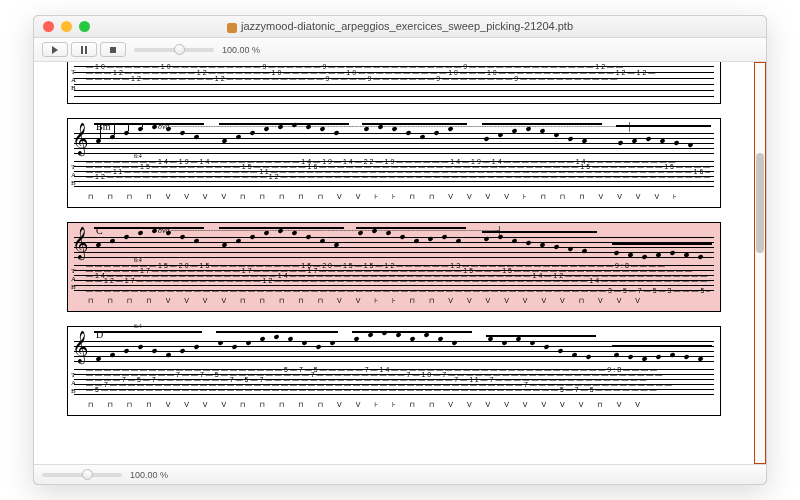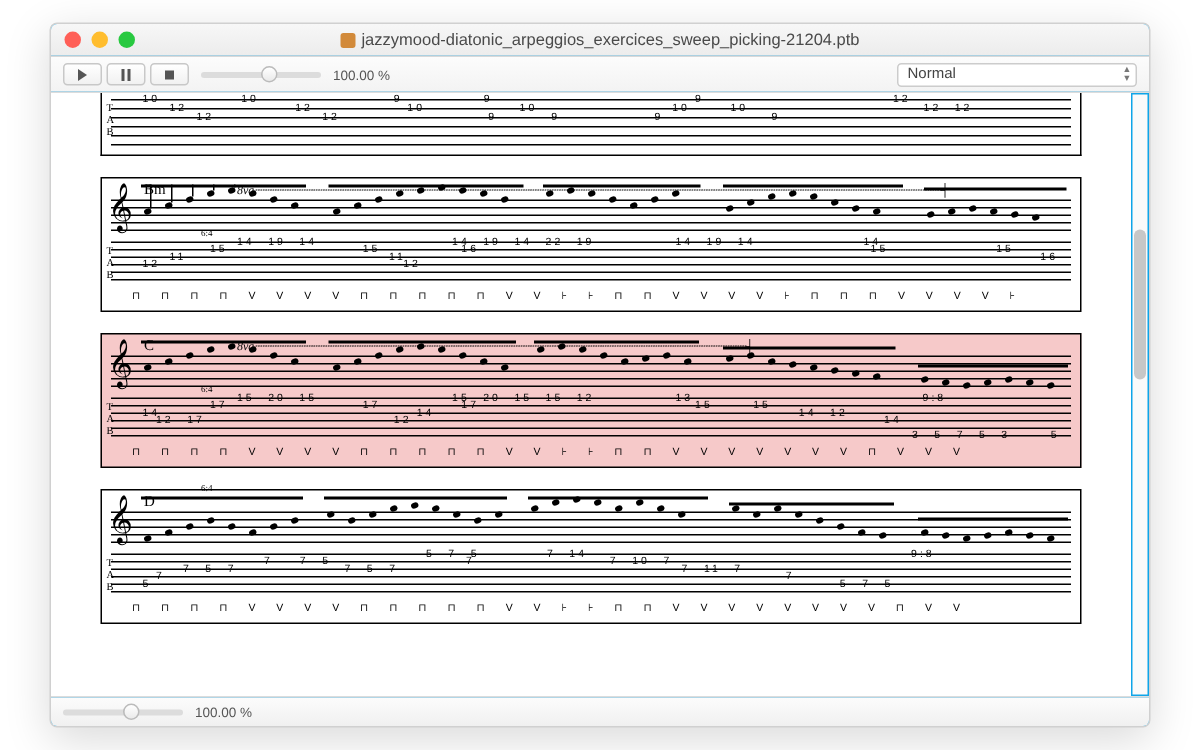--- a/index.html
+++ b/index.html
@@ -1,17 +1,17 @@
 <!DOCTYPE html>
 <html><head>
 <meta charset="utf-8">
 <style>
 * { margin:0; padding:0; box-sizing:border-box; }
 body { font-family:-apple-system,Helvetica,Arial,sans-serif; background:#fff; width:800px; height:500px; overflow:hidden; position:relative; }
-.window { position:absolute; left:33px; top:15px; width:734px; height:470px; background:#0ea5e9; border:1px solid #d0d0d0; border-radius:5px; box-shadow:0 8px 30px rgba(0,0,0,0.15); overflow:hidden; }
+.window { position:absolute; left:33px; top:15px; width:734px; height:470px; background:#c2410c; border:1px solid #d0d0d0; border-radius:5px; box-shadow:0 8px 30px rgba(0,0,0,0.15); overflow:hidden; }
 .titlebar { height:22px; background:linear-gradient(#f7f7f7,#ececec); border-bottom:1px solid #d8d8d8; display:flex; align-items:center; position:relative; }
 .traffic { display:flex; gap:7px; padding-left:9px; }
 .traffic div { width:11px; height:11px; border-radius:50%; }
 .tl-close { background:#ff5f57; }
 .tl-min { background:#ffbd2e; }
 .tl-max { background:#28c940; }
 .title { position:absolute; left:0; right:0; text-align:center; font-size:11px; color:#4a4a4a; pointer-events:none; }
 .title .ico { display:inline-block; width:10px; height:10px; background:#d28a3a; border-radius:2px; margin-right:4px; vertical-align:middle; }
 .toolbar { height:24px; background:linear-gradient(#fcfcfc,#f3f3f3); border-bottom:1px solid #dcdcdc; display:flex; align-items:center; padding:0 8px; gap:8px; }
 .btn-grp { display:flex; gap:3px; }
@@ -80,24 +80,20 @@
           <svg viewBox="0 0 8 8">
             <rect x="1" y="1" width="6" height="6" fill="#555"></rect>
           </svg>
         </div>
     </div>
     <div class="zoom-slider">
         <div class="knob"></div>
       </div>
     <div class="zoom-label">100.00 %</div>
     <div class="spacer"></div>
-    <div class="select">
-      <span>Normal</span>
-      <span class="arrows">▴<br>▾</span>
-    </div>
   </div>
 
   <div class="content">
     <div class="page">
 
       <div class="system top">
         <div class="tab">
           <div class="tab-lines">
               <div style="top:0"></div>
               <div style="top:6px"></div>

